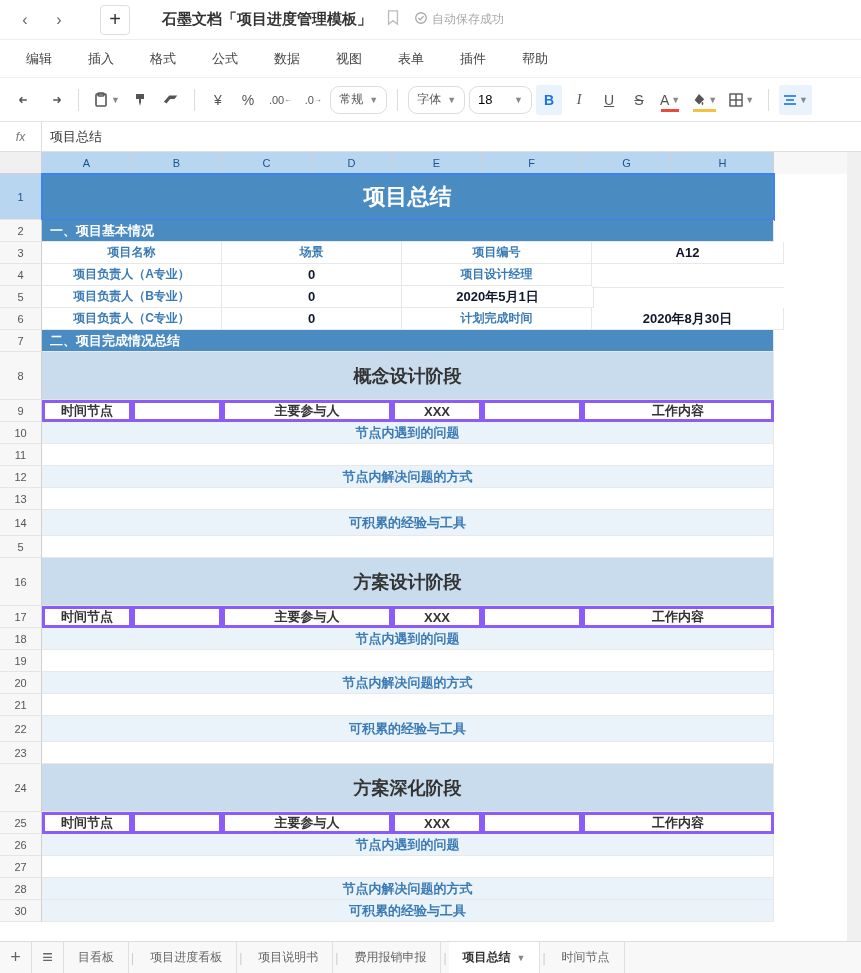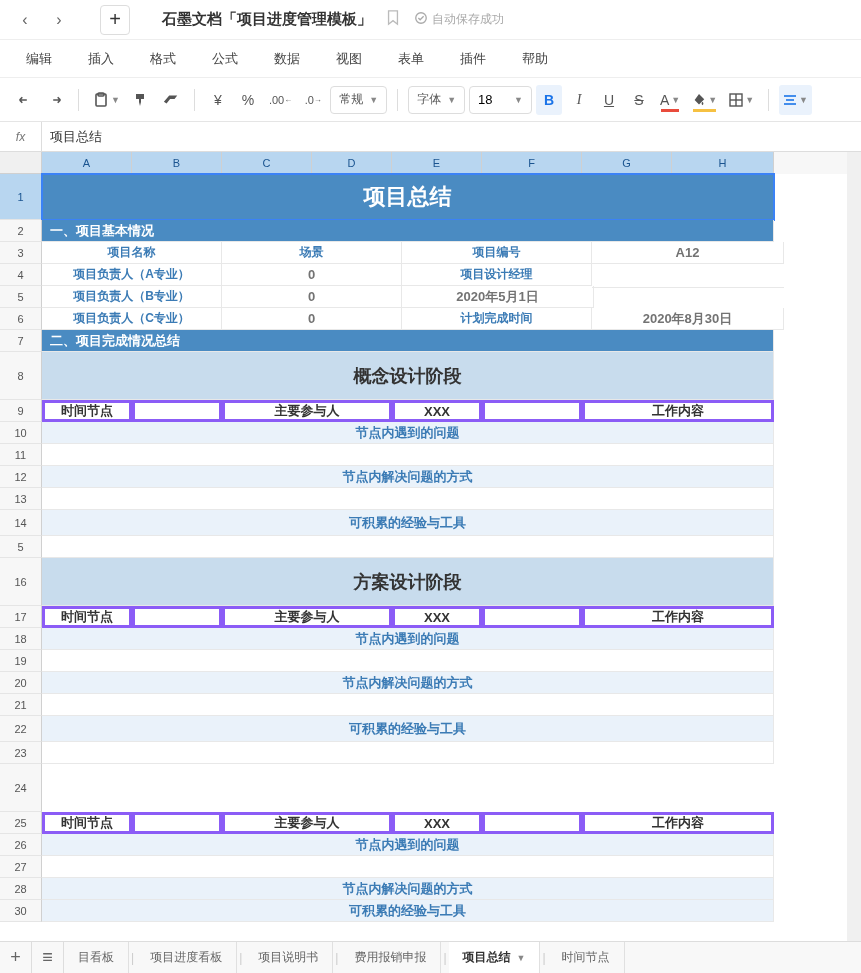--- a/index.html
+++ b/index.html
@@ -15,21 +15,21 @@
     
     
     .menubar { height: 38px; display: flex; align-items: center; padding: 0 12px; border-bottom: 1px solid #eee; font-size: 13px; }
     .menubar .menu-item { padding: 6px 14px; cursor: pointer; color: #444; margin-right: 8px; }
     
     
     .toolbar { height: 44px; display: flex; align-items: center; padding: 0 12px; border-bottom: 1px solid #e5e5e5; gap: 4px; color: #555; flex-wrap: nowrap; }
     .toolbar .tbtn { min-width: 26px; height: 30px; display: flex; align-items: center; justify-content: center; cursor: pointer; border-radius: 3px; padding: 0 4px; font-size: 14px; }
     .toolbar .sep { width: 1px; height: 22px; background: #ddd; margin: 0 6px; }
     .toolbar .caret { font-size: 9px; color: #888; margin-left: 2px; }
-    .toolbar .tsel { display: flex; align-items: center; padding: 0 8px; height: 28px; border: 1px solid #ddd; border-radius: 4px; font-size: 12px; cursor: pointer; gap: 4px; }
+    .toolbar .tsel { display: flex; align-items: center; padding: 0 8px; height: 28px; border: 1px solid #ddd; border-radius: 9px; font-size: 12px; cursor: pointer; gap: 4px; }
     .toolbar input.size-in { width: 30px; border: none; outline: none; font-size: 13px; text-align: left; }
     .toolbar .bold { font-weight: 700; background: #eaf2fc; color: #1a73e8; }
     .toolbar .color-under { position: relative; }
     .toolbar .color-under::after { content: ""; position: absolute; bottom: 3px; left: 5px; right: 5px; height: 3px; background: #e94b3c; }
     .toolbar .fill-under::after { background: #f6c142; }
     
     
     .formula-bar { height: 30px; display: flex; align-items: center; border-bottom: 1px solid #ddd; }
     .formula-bar .fx { width: 42px; text-align: center; font-style: italic; color: #777; font-size: 12px; border-right: 1px solid #ddd; height: 100%; display: flex; align-items: center; justify-content: center; }
     .formula-bar .content { padding: 0 8px; flex: 1; font-size: 13px; }
@@ -51,21 +51,21 @@
     
     .r1 { height: 46px; }
     .r-norm { height: 22px; }
     .r-tall { height: 48px; }
     .r-med { height: 26px; }
     
     .merge-all { width: 732px; }
     .title-cell { background: #4a8bc2; color: #fff; font-size: 22px; font-weight: 700; }
     .sec-head { background: #4a8bc2; color: #fff; font-weight: 700; justify-content: flex-start; padding-left: 8px; }
     .blue-label { color: #3b7bb5; font-weight: 600; font-size: 12px; }
-    .blue-val { color: #737373; font-weight: 700; font-size: 13px; }
+    .blue-val { color: #0f172a; font-weight: 700; font-size: 13px; }
     .m2 { width: 180px; }
     .phase-head { background: #c8dced; font-size: 18px; font-weight: 700; color: #333; }
     .sub-head { font-weight: 600; border: 3px solid #8b5cf6; font-size: 13px; }
     .blue-row { background: #eaf2fa; color: #3b7bb5; font-weight: 600; }
     
     .selected-cell { outline: 2px solid #3b82f6; outline-offset: -1px; }
     
     
     .tabs { position: absolute; bottom: 0; left: 0; right: 0; height: 32px; display: flex; align-items: center; background: #f8f8f8; border-top: 1px solid #ddd; font-size: 12px; }
     .tabs .tbtn2 { width: 32px; height: 32px; display: flex; align-items: center; justify-content: center; cursor: pointer; color: #666; font-size: 18px; border-right: 1px solid #ddd; }
@@ -318,20 +318,21 @@
     <div class="row r-med">
         <div class="row-h">22</div>
         <div class="cell merge-all blue-row">可积累的经验与工具</div>
       </div>
     <div class="row r-norm">
         <div class="row-h">23</div>
         <div class="cell merge-all"></div>
       </div>
     <div class="row r-tall">
       <div class="row-h">24</div>
+      <div class="cell merge-all phase-head">方案深化阶段</div>
     </div>
     <div class="row r-norm">
       <div class="row-h">25</div>
       <div class="cell sub-head" style="width:90px;">时间节点</div>
       <div class="cell sub-head" style="width:90px;"></div>
       <div class="cell sub-head" style="width:170px;">主要参与人</div>
       <div class="cell sub-head" style="width:90px;">XXX</div>
       <div class="cell sub-head" style="width:100px;"></div>
       <div class="cell sub-head" style="width:192px;">工作内容</div>
     </div>

